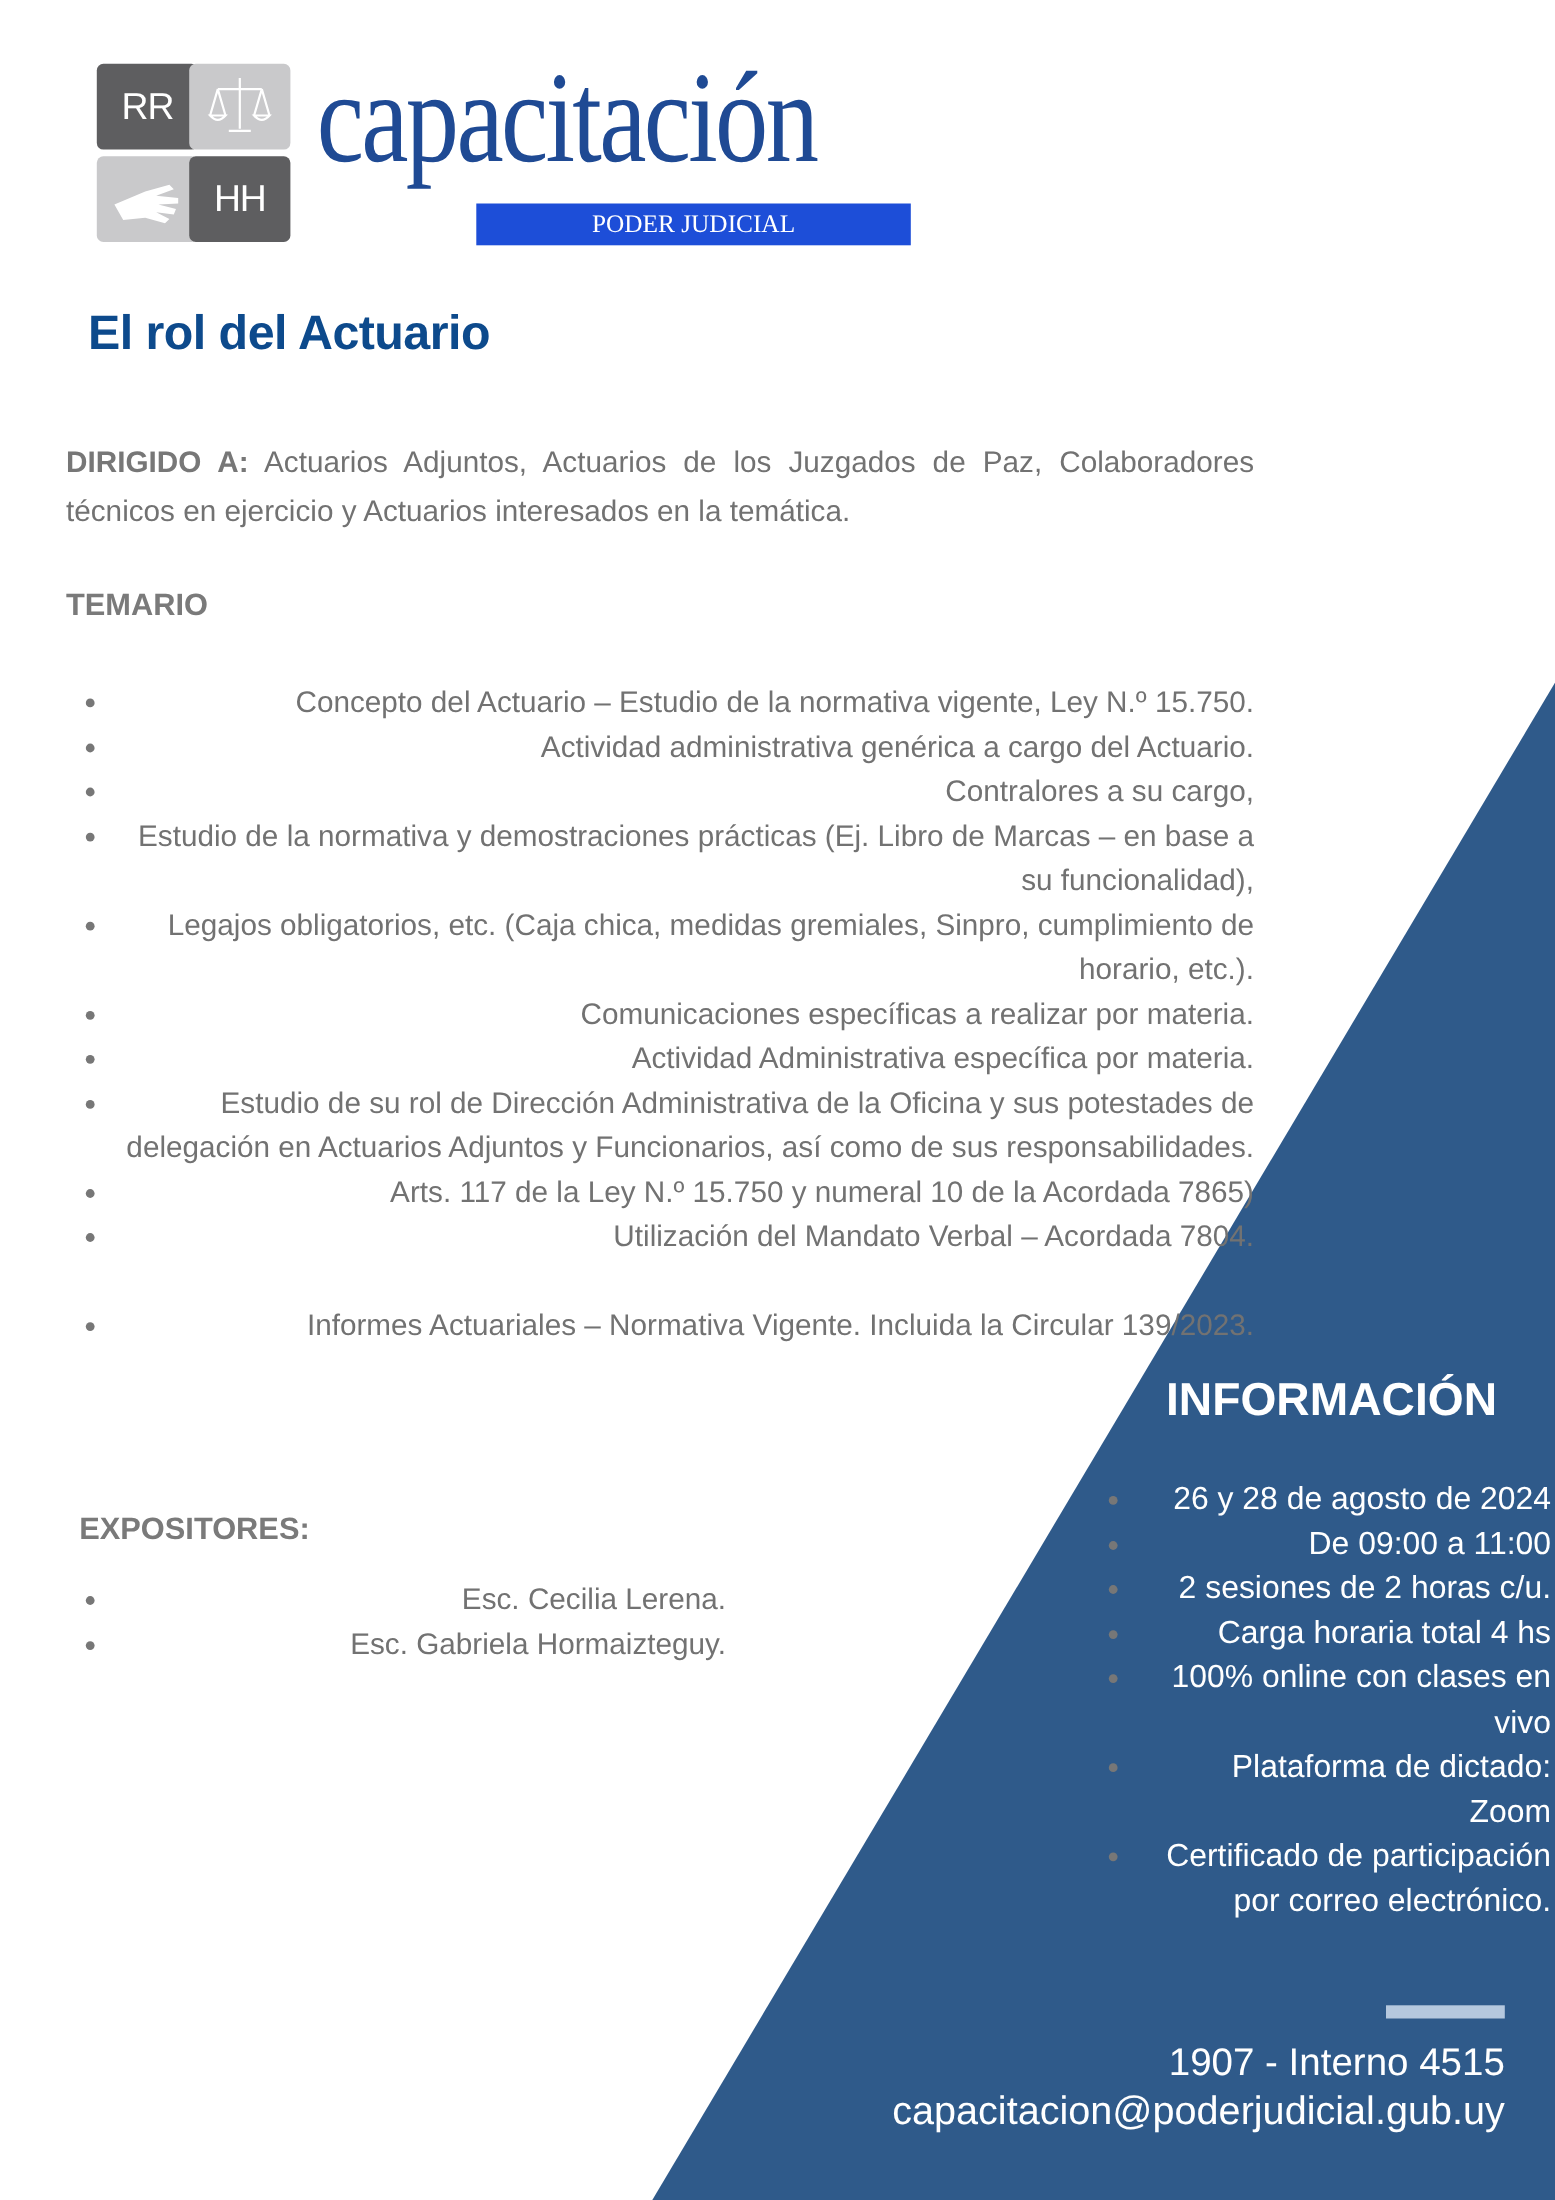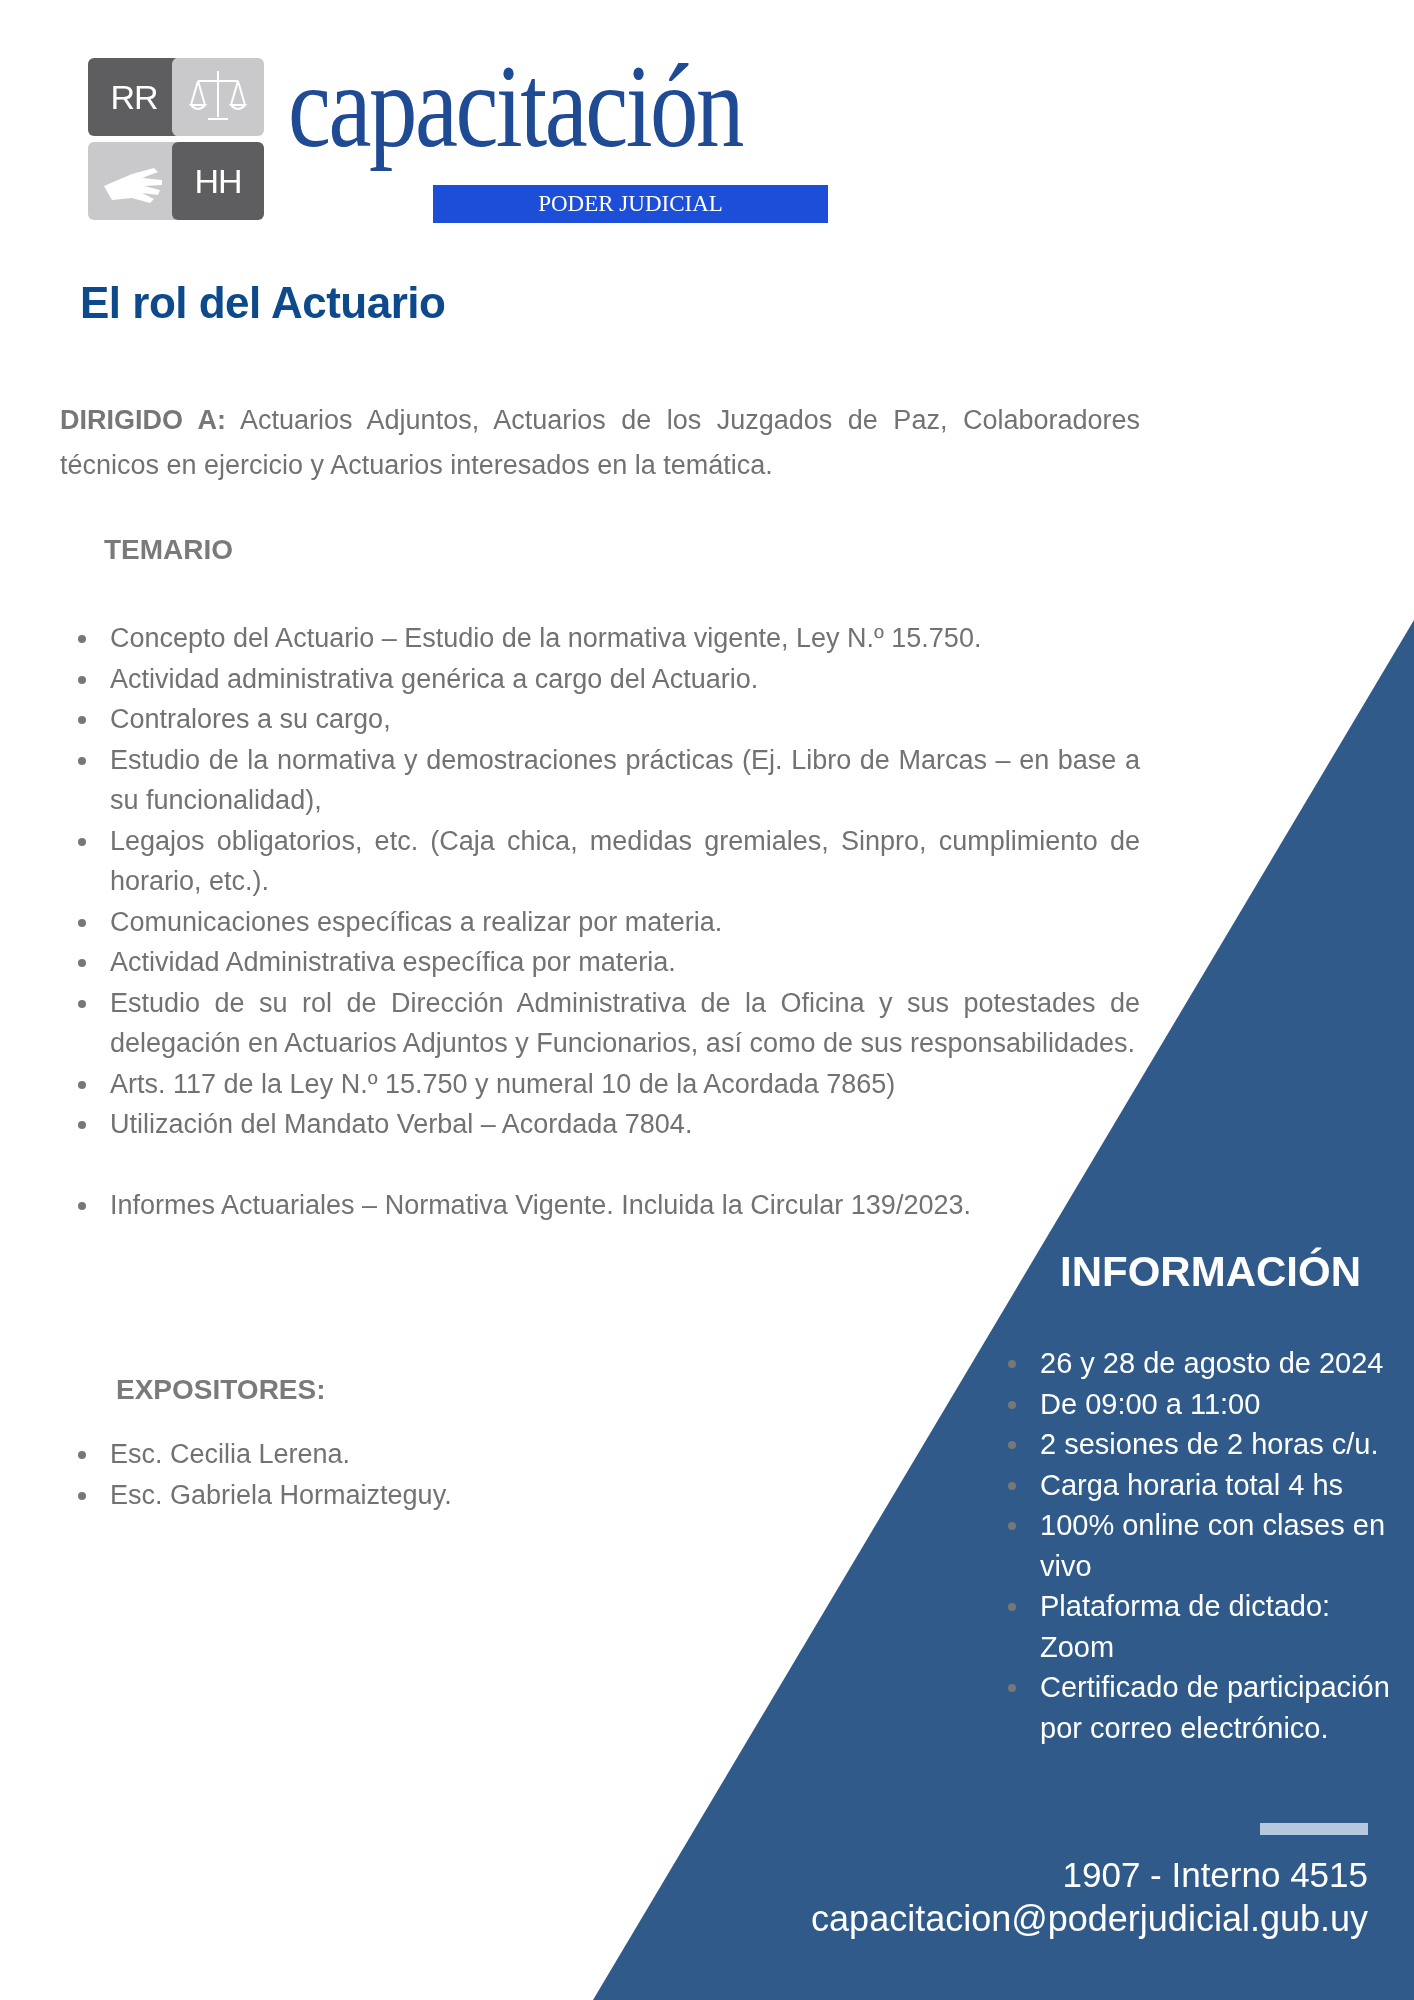--- a/index.html
+++ b/index.html
@@ -9,23 +9,23 @@
     .logo-grid { position: absolute; left: 0; top: 0; width: 164px; height: 164px; }
     .tile { position: absolute; width: 92px; height: 78px; border-radius: 6px; display: flex; align-items: center; justify-content: center; color: #fff; font-size: 34px; letter-spacing: -1px; }
     .tile.dark { background: #5e5e60; }
     .tile.light { background: #c9c9cb; }
     .logo-word { position: absolute; left: 200px; top: -10px; font-family: "Liberation Serif", "DejaVu Serif", serif; font-size: 118px; color: #1f4a94; letter-spacing: -3px; transform: scaleX(0.82); transform-origin: left top; white-space: nowrap; line-height: 1; }
     .logo-bar { position: absolute; left: 345px; top: 127px; width: 395px; height: 38px; background: #1d4ed8; color: #fff; font-family: "Liberation Serif", serif; font-size: 23px; display: flex; align-items: center; justify-content: center; }
     .title { position: absolute; left: 80px; top: 278px; font-size: 44px; font-weight: bold; color: #0d4a8c; letter-spacing: -0.5px; }
     .text { color: #727272; font-size: 27px; }
     .dirigido { position: absolute; left: 60px; top: 398px; width: 1080px; line-height: 45px; text-align: justify; }
     .dirigido b { color: #777; }
-    .section-h { position: absolute; font-weight: bold; font-size: 28px; color: #7a7a7a; margin-left: 44px; }
+    .section-h { position: absolute; font-weight: bold; font-size: 28px; color: #7a7a7a; }
     ul.bul { position: absolute; margin: 0; padding: 0; list-style: none; }
-    ul.bul li { position: relative; padding-left: 50px; line-height: 40.5px; }
+    ul.bul li { position: relative; padding-left: 50px; line-height: 40.5px; text-align: right; }
     ul.bul li::before { content: ""; position: absolute; left: 18px; top: 17px; width: 8px; height: 8px; border-radius: 50%; background: #777; }
     .temario-list { left: 60px; top: 618px; width: 1080px; }
     .temario-list li { text-align: justify; }
     .temario-list li.gap { margin-top: 40px; }
     .expo-list { left: 60px; top: 1434px; width: 600px; }
     .info-title { position: absolute; left: 1060px; top: 1248px; color: #fff; font-size: 42px; font-weight: bold; }
     .info-list { left: 990px; top: 1343px; width: 420px; }
     .info-list li { color: #fff; font-size: 29px; line-height: 43px; padding-left: 38px; }
     .info-list li::before { background: #fff; left: 10px; top: 19px; }
     .accent-bar { position: absolute; left: 1260px; top: 1823px; width: 108px; height: 12px; background: #b5c8de; }

